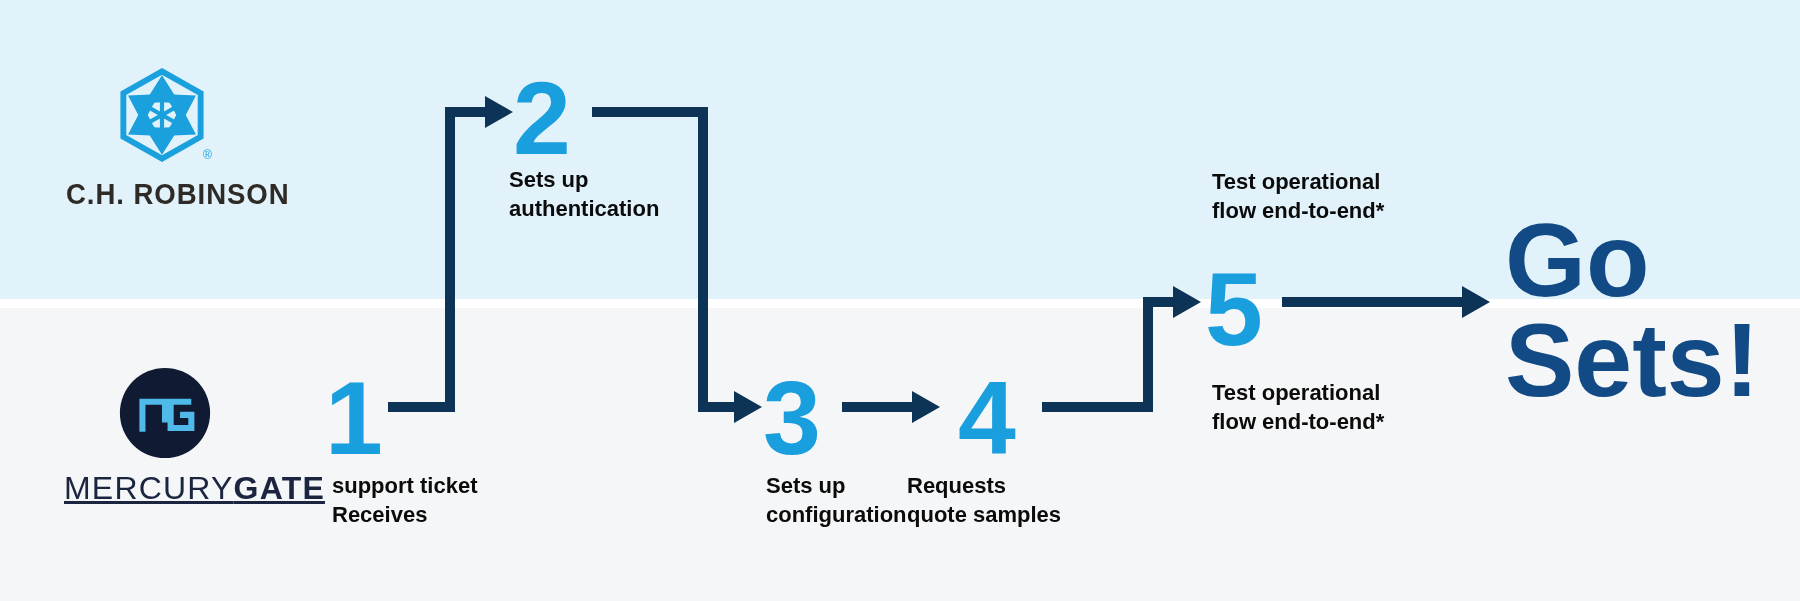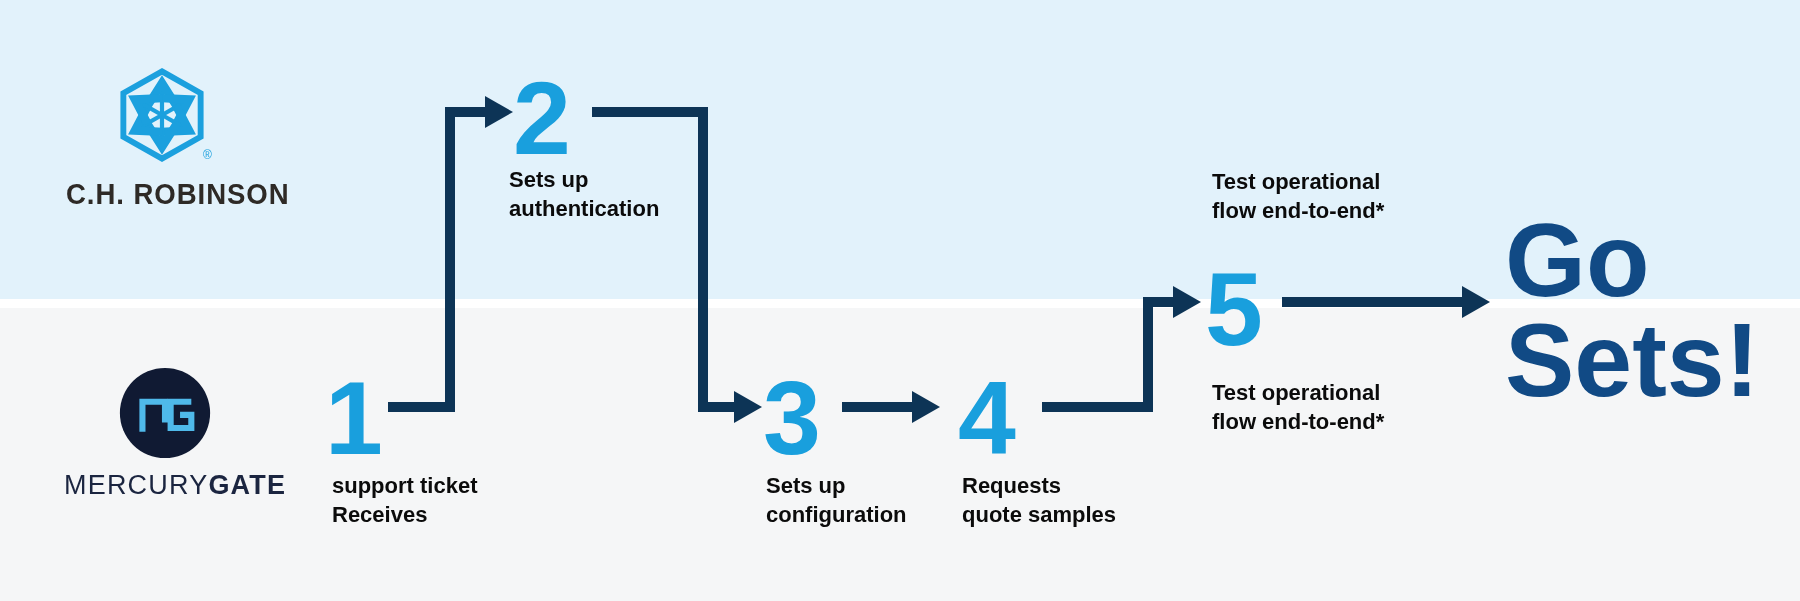--- a/index.html
+++ b/index.html
@@ -22,21 +22,21 @@
   .band-top{position:absolute;left:0;top:0;width:1800px;height:299px;background:var(--band-top);}
   .band-gap{position:absolute;left:0;top:299px;width:1800px;height:9px;background:var(--separator);}
   .band-bottom{position:absolute;left:0;top:308px;width:1800px;height:293px;background:var(--band-bottom);}
 
   .abs{position:absolute;}
 
   
   .chr-wordmark{left:66px;top:178px;font-size:29px;font-weight:bold;color:var(--chr-wordmark);
     letter-spacing:1px;transform:scaleX(.95);transform-origin:left top;white-space:nowrap;}
   .chr-reg{left:203px;top:148px;font-size:12px;color:var(--chr-logo-blue);}
-  .mg-wordmark{left:64px;top:470px;font-size:27px;color:var(--mg-wordmark);letter-spacing:1.2px;white-space:nowrap;}
+  .mg-wordmark{left:64px;top:470px;font-size:32px;color:var(--mg-wordmark);letter-spacing:1.2px;white-space:nowrap;text-decoration:underline;}
   .mg-wordmark .light{font-weight:400;}
   .mg-wordmark .bold{font-weight:bold;}
 
   
   .step-num{font-size:104px;font-weight:bold;color:var(--accent-cyan);line-height:104px;}
   
   .step-label{font-size:22px;font-weight:bold;color:var(--label-text);line-height:29px;white-space:nowrap;}
   .step-label span{display:block;}
 
   
@@ -98,21 +98,21 @@
     <span>Receives</span>
   </div>
   <div class="abs step-label" style="left:509px;top:165px;">
     <span>Sets up</span>
     <span>authentication</span>
   </div>
   <div class="abs step-label" style="left:766px;top:471px;">
     <span>Sets up</span>
     <span>configuration</span>
   </div>
-  <div class="abs step-label" style="left:962px;top:471px;">
+  <div class="abs step-label" style="left:907px;top:471px;">
     <span>Requests</span>
     <span>quote samples</span>
   </div>
   <div class="abs step-label" style="left:1212px;top:167px;">
     <span>Test operational</span>
     <span>flow end-to-end*</span>
   </div>
   <div class="abs step-label" style="left:1212px;top:378px;">
     <span>Test operational</span>
     <span>flow end-to-end*</span>

